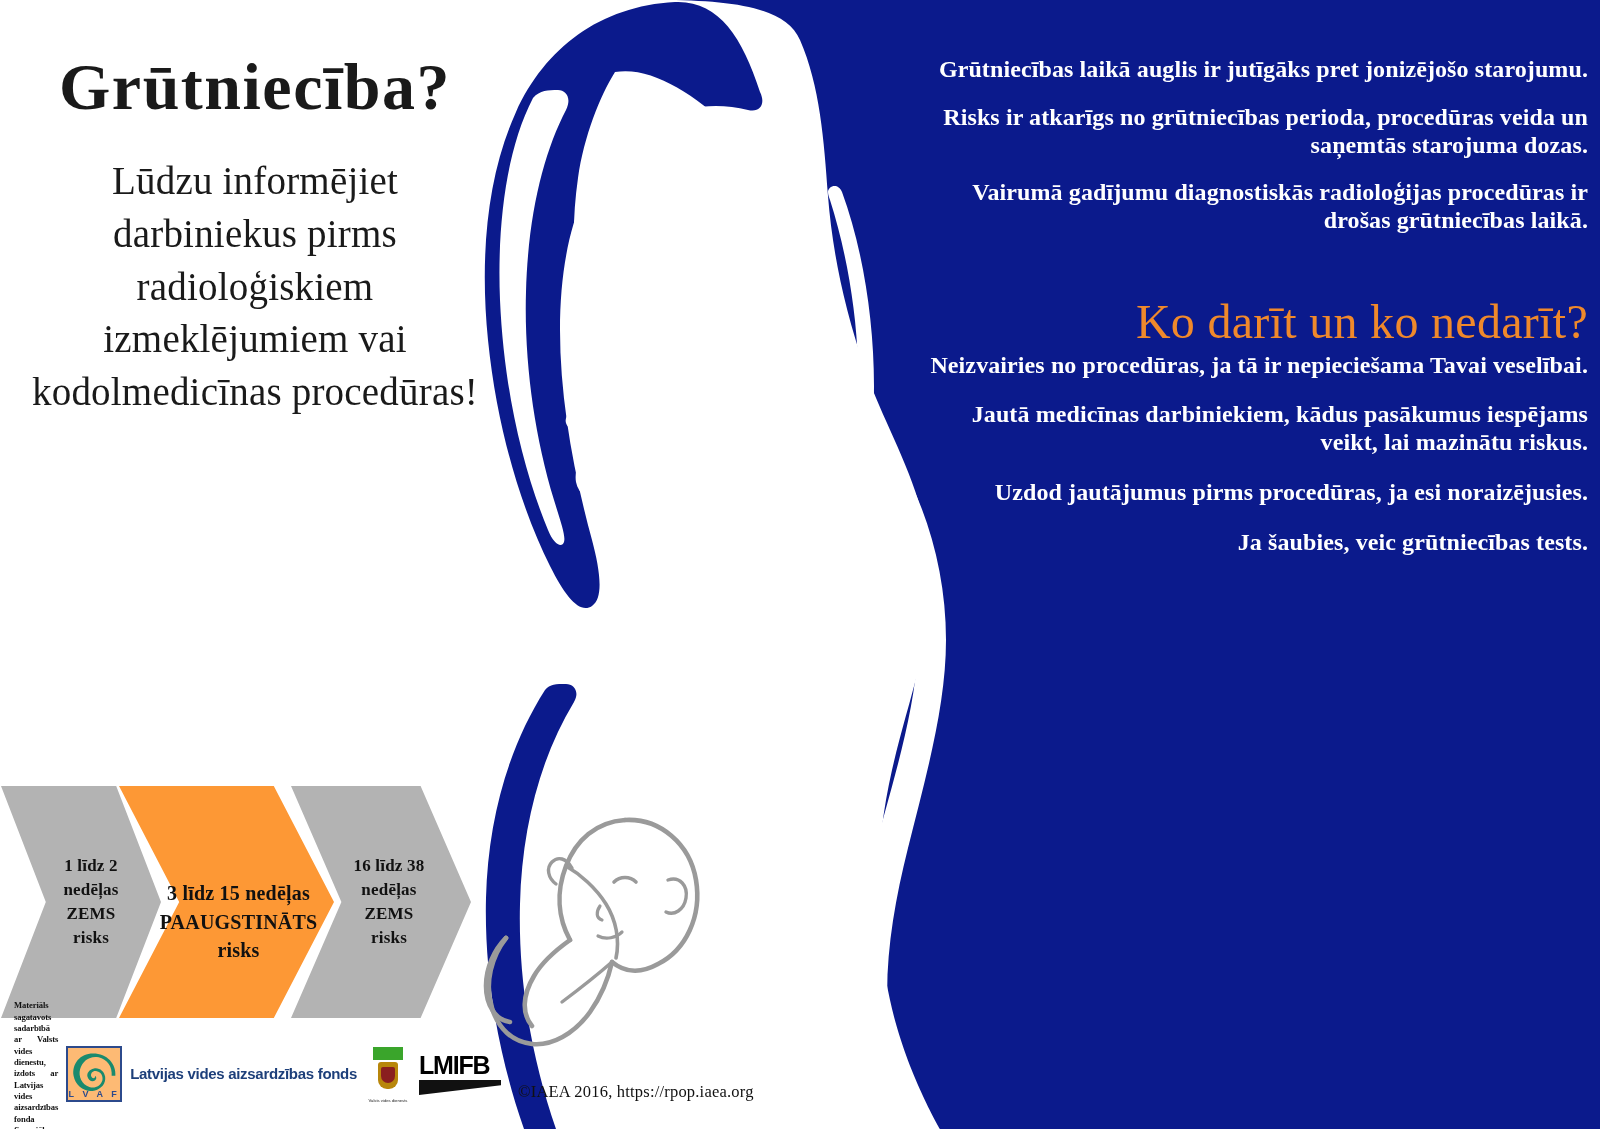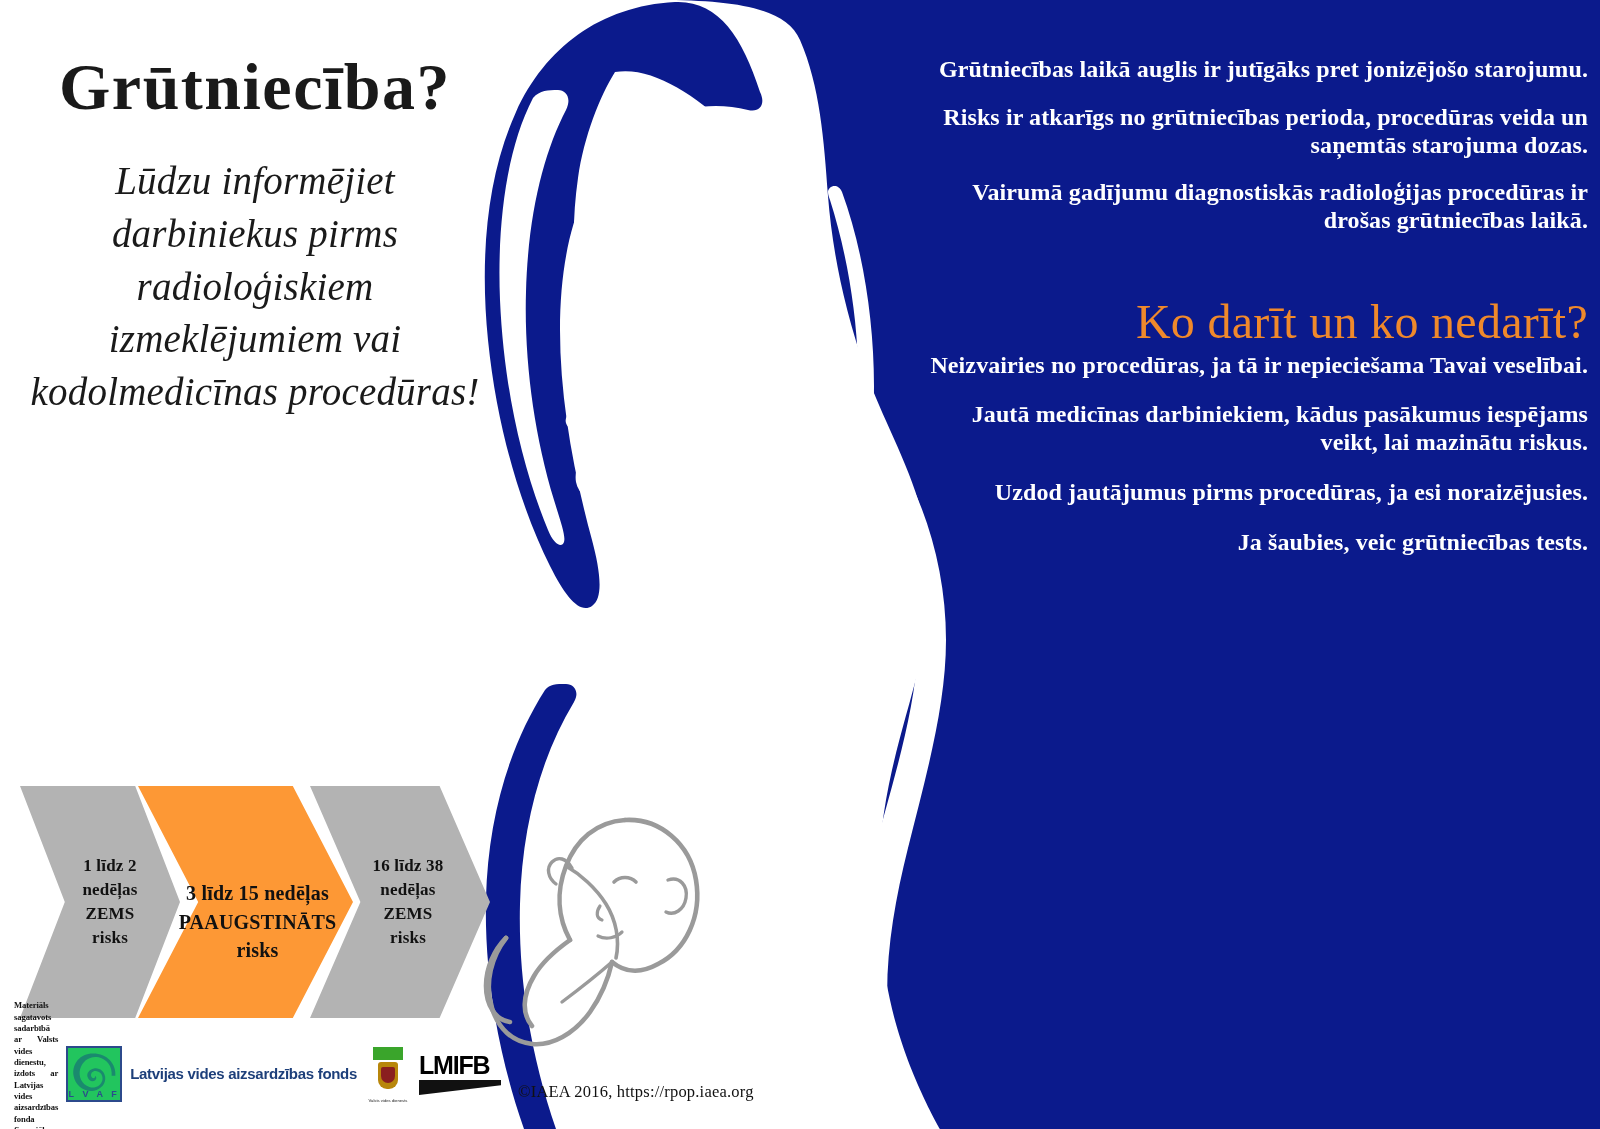--- a/index.html
+++ b/index.html
@@ -41,29 +41,28 @@
     margin-bottom: 34px;
   }
   .title-2 {
     font-size: 50px;
     font-weight: bold;
     letter-spacing: 0.5px;
     line-height: 1.12;
   }
   .subtitle {
     font-size: 39px;
-    font-style: italic;
     line-height: 1.35;
     letter-spacing: 0.2px;
   }
 
   
   .chev-band {
     position: absolute;
-    left: 20px; top: 786px;
+    left: 1px; top: 786px;
     width: 470px; height: 232px;
     z-index: 5;
   }
   .chev {
     position: absolute;
     top: 0;
     height: 232px;
     display: flex;
     align-items: center;
     justify-content: center;
@@ -108,21 +107,21 @@
     line-height: 1.32;
     color: #111;
     font-family: "Liberation Serif", serif;
     font-weight: bold;
     text-align: justify;
     letter-spacing: -0.1px;
   }
   .lvaf-box {
     width: 56px; height: 56px;
     border: 2px solid #2c4a8c;
-    background: #22c55e;
+    background: #fdba74;
     position: relative;
     flex: none;
   }
   .lvaf-letters {
     position: absolute;
     bottom: 1px; left: 0; width: 100%;
     text-align: center;
     font-family: "Liberation Sans", sans-serif;
     font-weight: bold;
     font-size: 9px;

